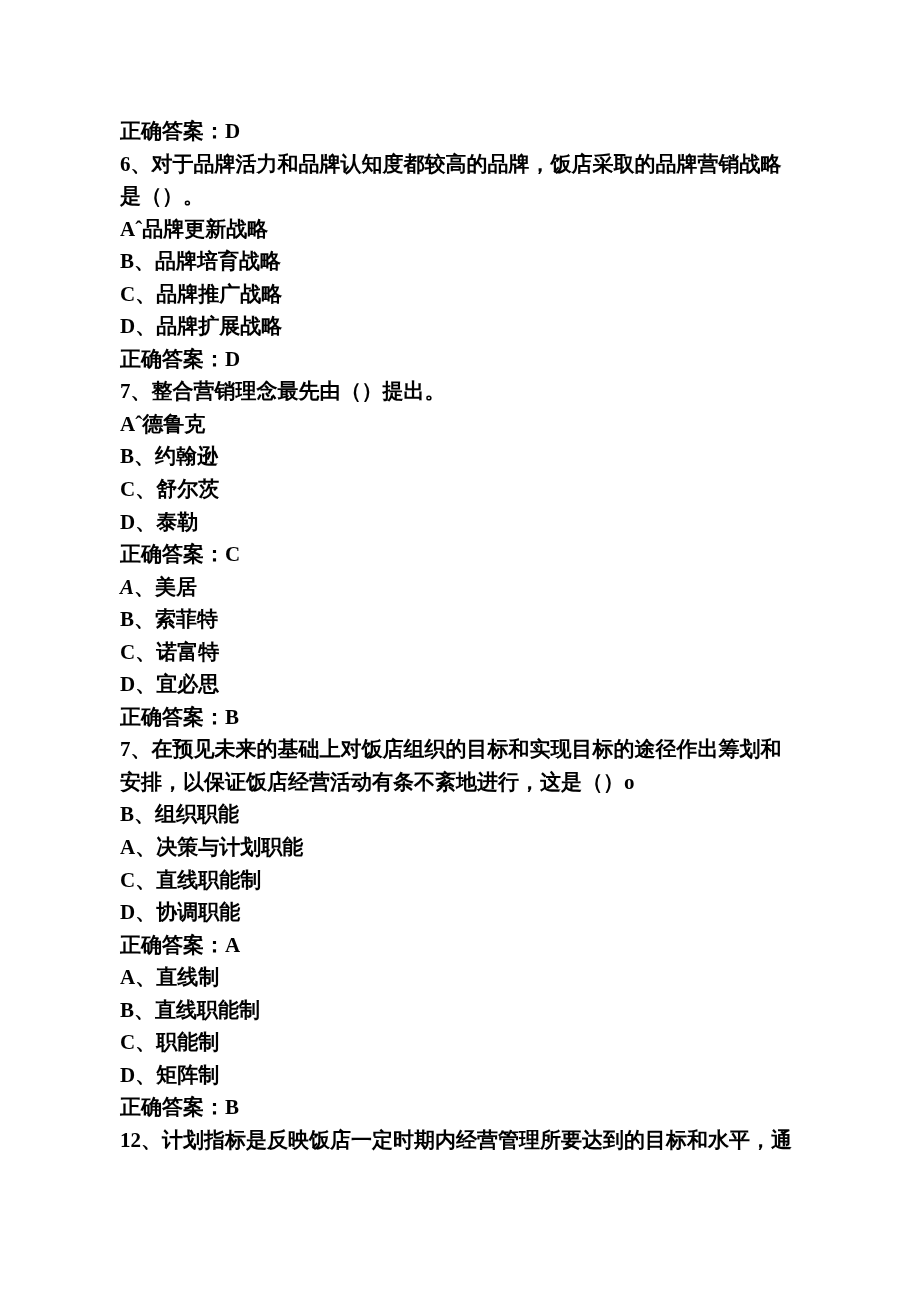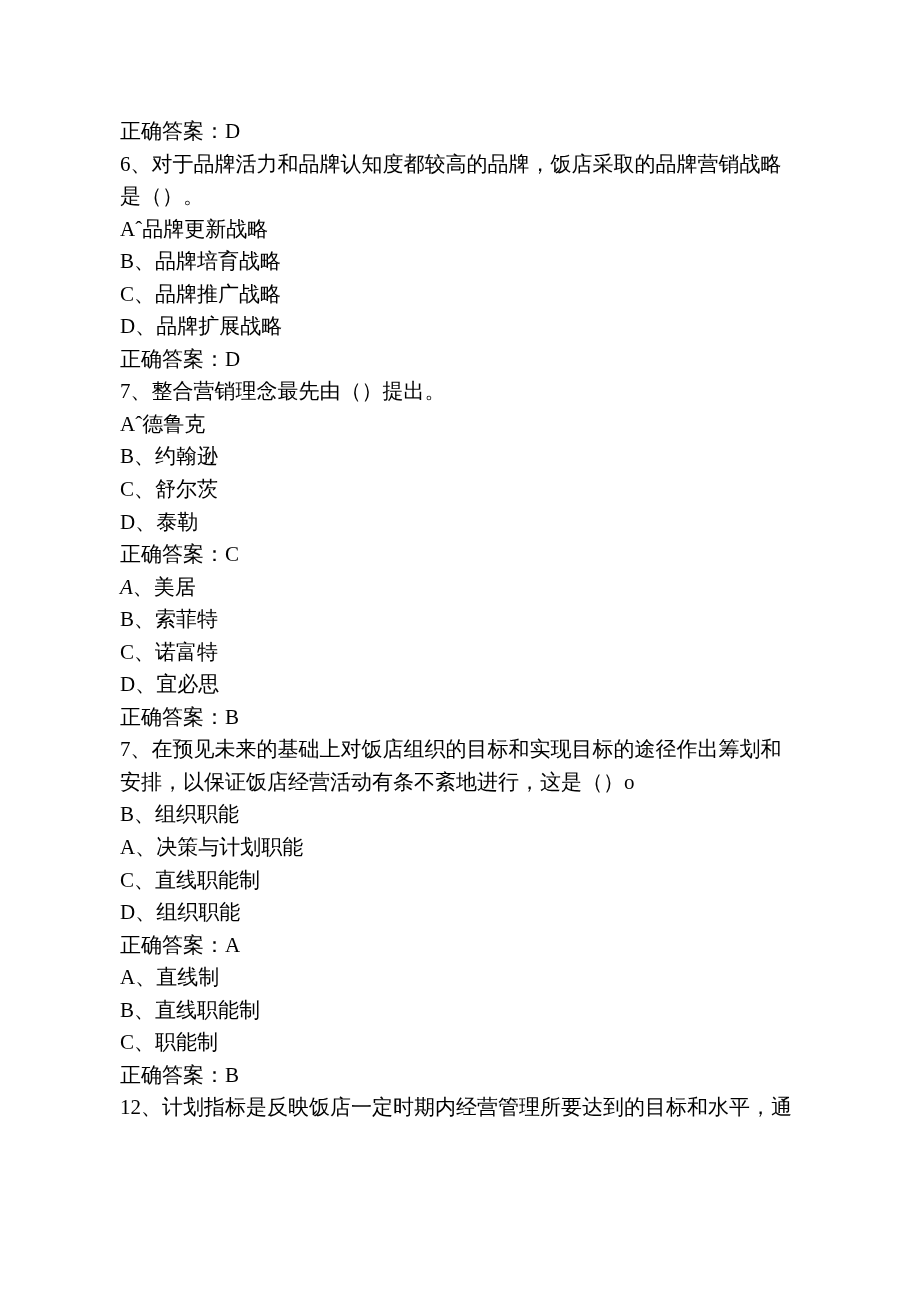--- a/index.html
+++ b/index.html
@@ -13,20 +13,21 @@
     font-family: "SimSun", "宋体", serif;
     font-size: 21px;
     color: #000000;
     line-height: 1.55;
   }
   .page {
     padding: 115px 120px 60px 120px;
   }
   .line {
     display: block;
+    font-weight: bold;
   }
   .italic {
     font-style: italic;
     font-family: "SimSun", "宋体", serif;
   }
 </style>
 </head>
 <body>
 
 <div class="page">
@@ -50,23 +51,24 @@
   <span class="line"><span class="italic">A</span><span>、美居</span></span>
   <span class="line">B、索菲特</span>
   <span class="line">C、诺富特</span>
   <span class="line">D、宜必思</span>
   <span class="line">正确答案：B</span>
 
   <span class="line">7、在预见未来的基础上对饭店组织的目标和实现目标的途径作出筹划和安排，以保证饭店经营活动有条不紊地进行，这是（）o</span>
   <span class="line">B、组织职能</span>
   <span class="line">A、决策与计划职能</span>
   <span class="line">C、直线职能制</span>
-  <span class="line">D、组织职能</span>
+  <span class="line">D、协调职能</span>
   <span class="line">正确答案：A</span>
 
   <span class="line">A、直线制</span>
   <span class="line">B、直线职能制</span>
   <span class="line">C、职能制</span>
+  <span class="line">D、矩阵制</span>
   <span class="line">正确答案：B</span>
 
   <span class="line">12、计划指标是反映饭店一定时期内经营管理所要达到的目标和水平，通</span>
 
 </div>
 
 </body></html>

